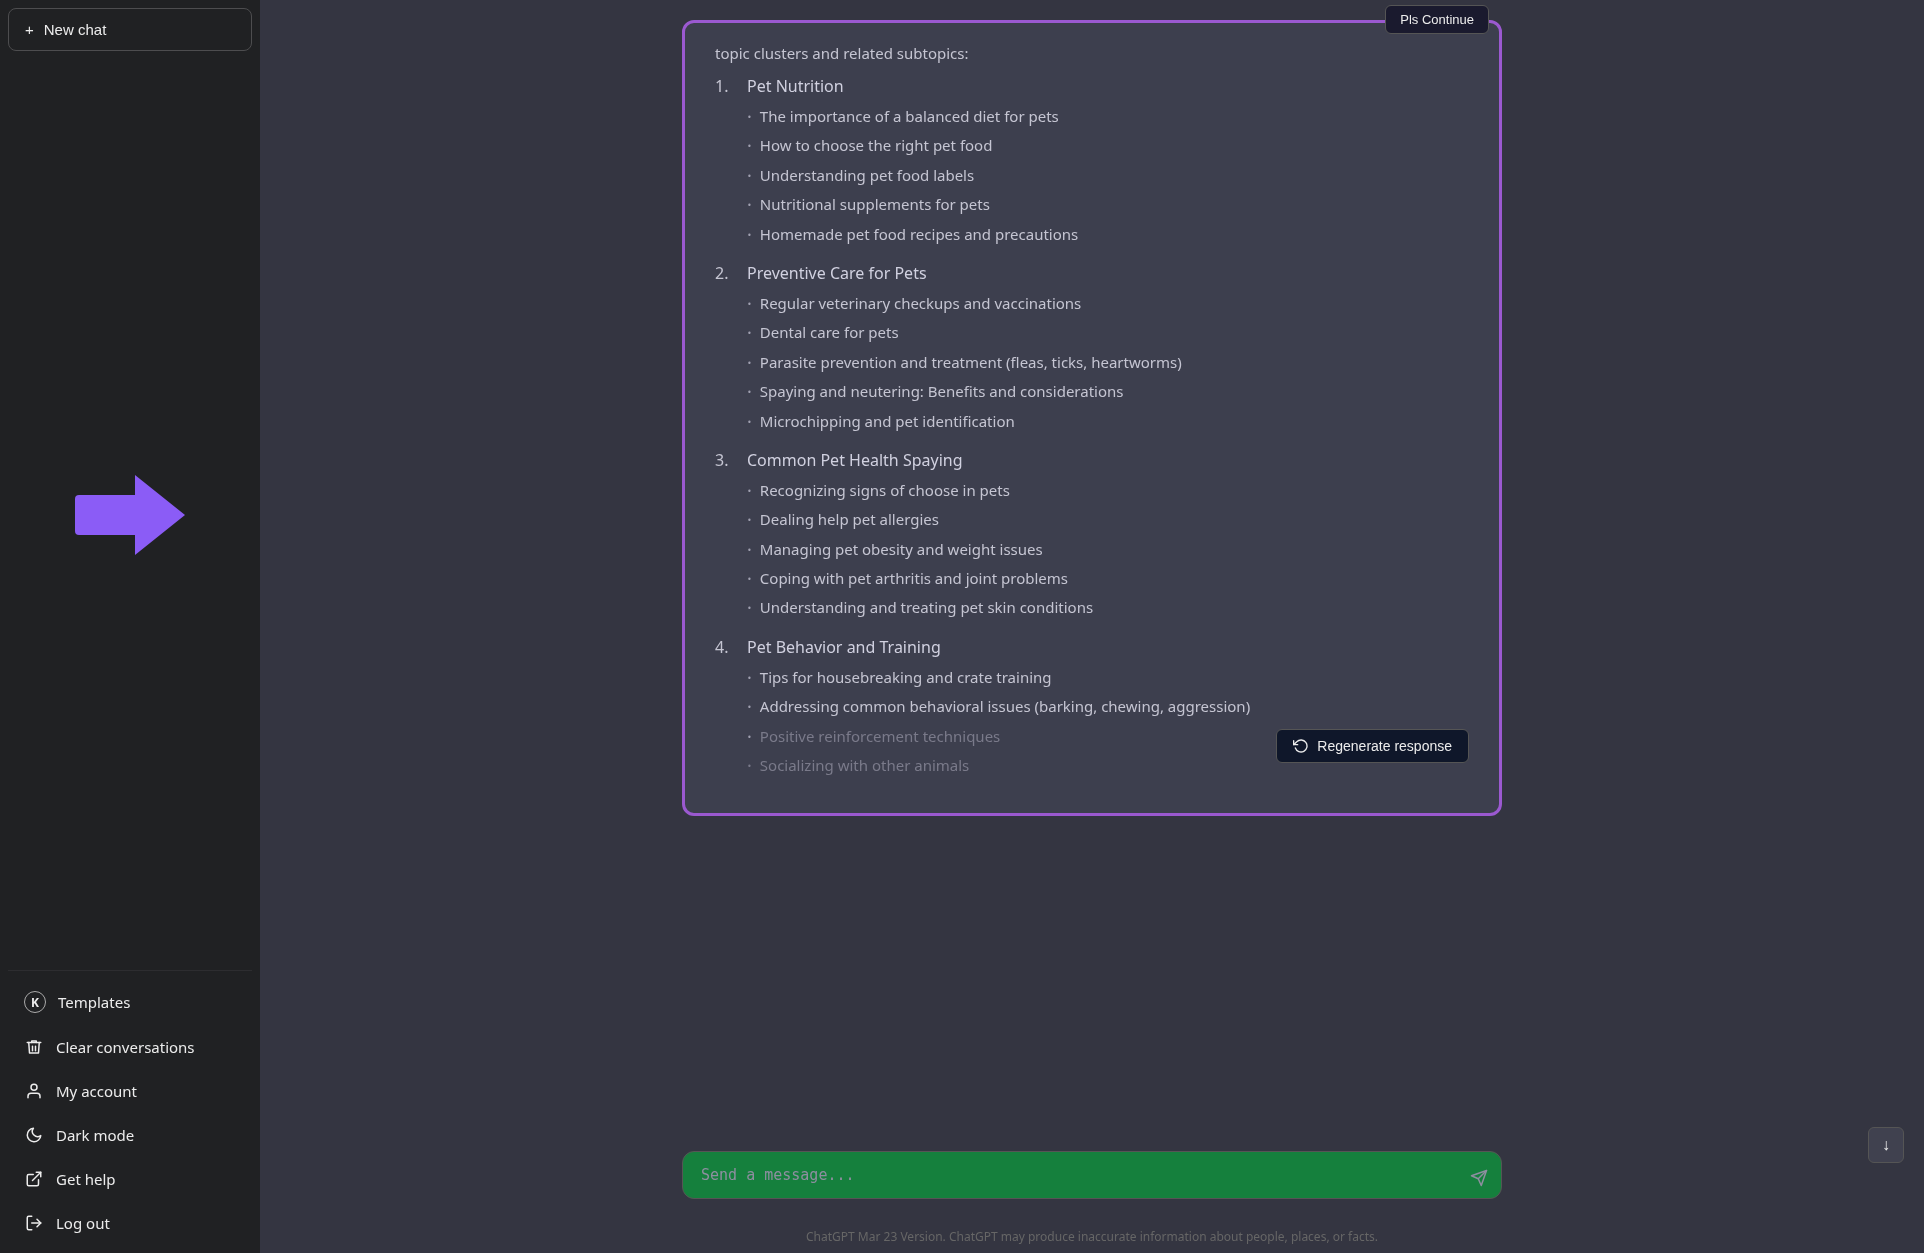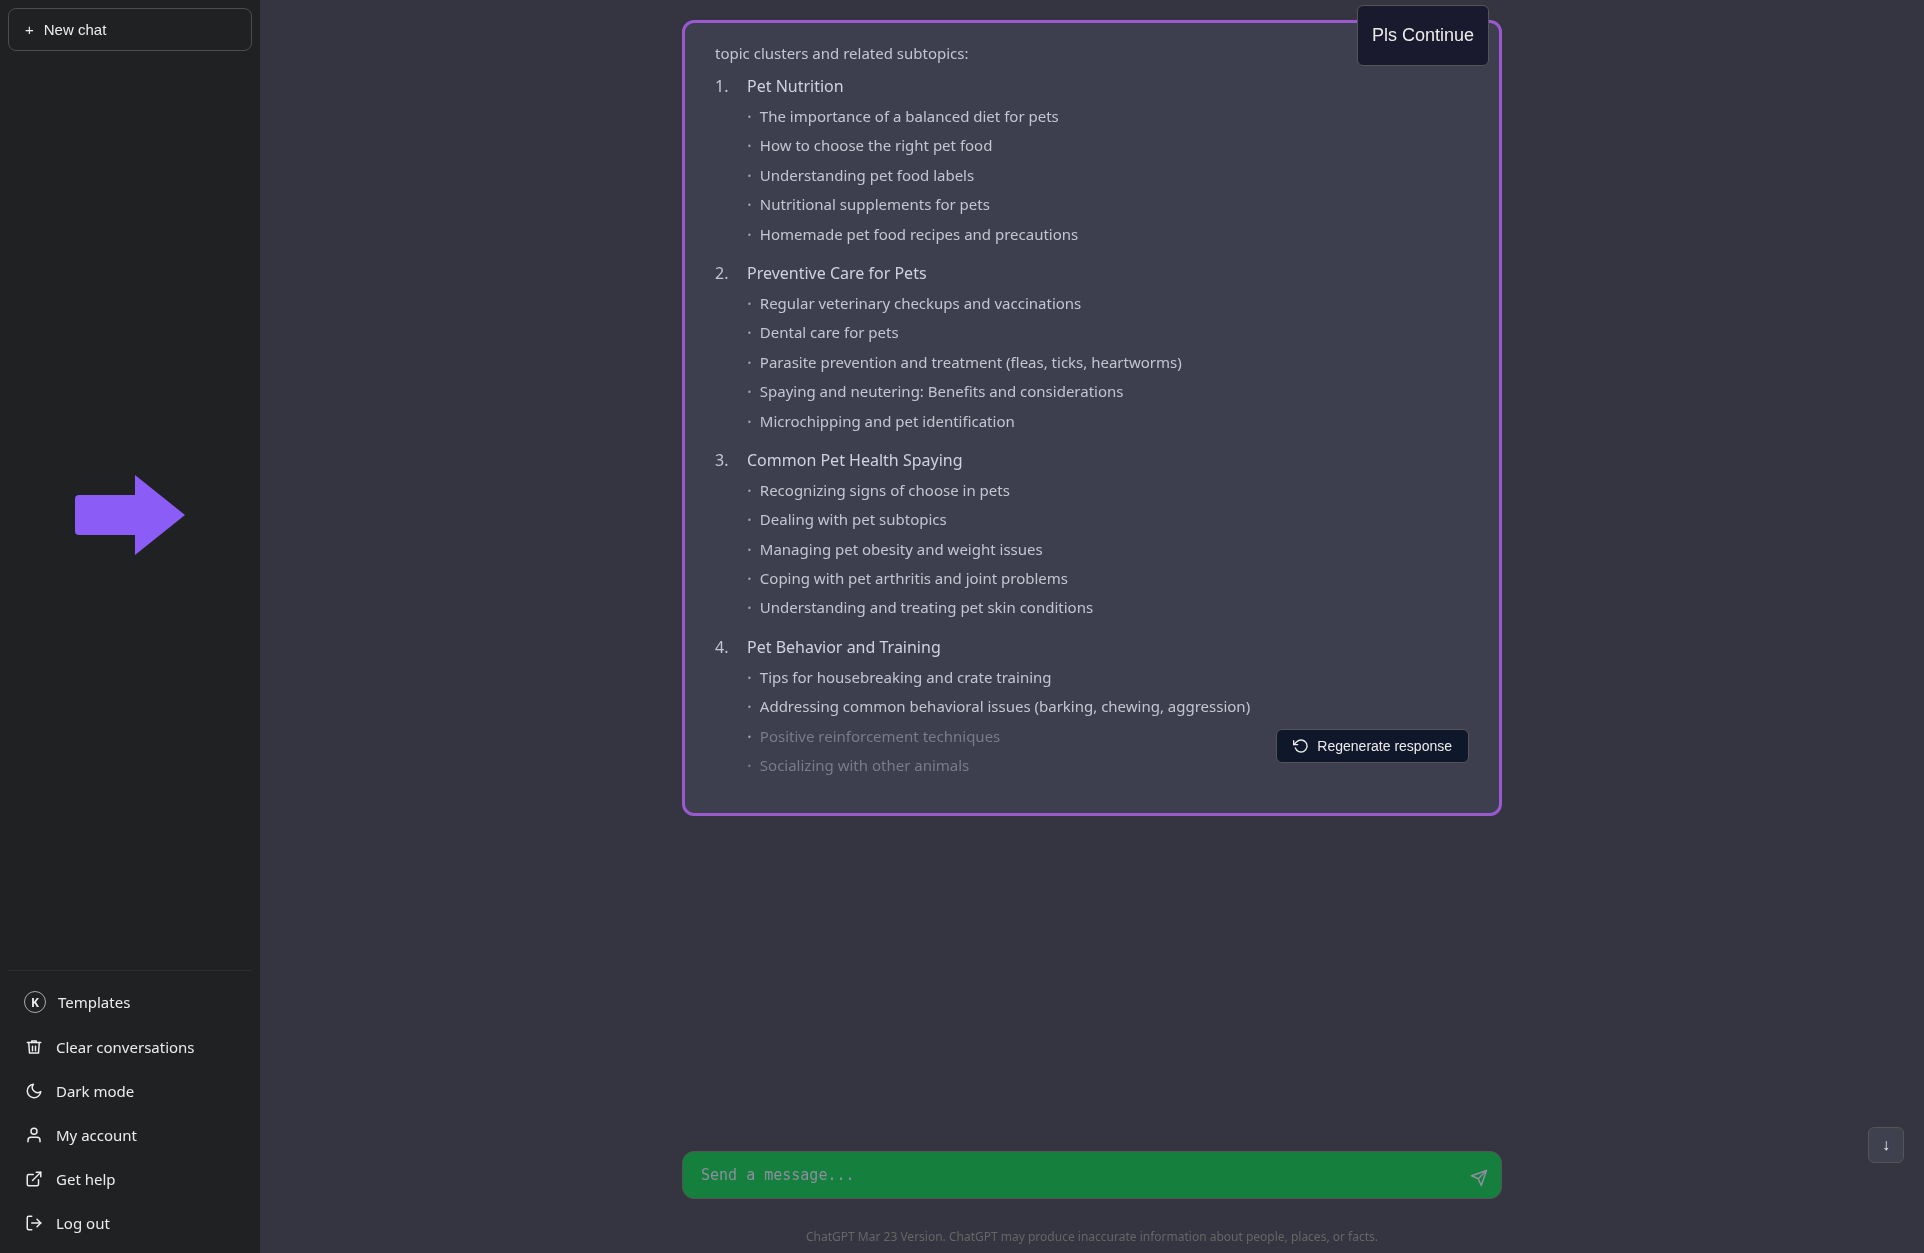--- a/index.html
+++ b/index.html
@@ -111,22 +111,22 @@
 
     
     .pls-continue-btn {
       position: absolute;
       top: -18px;
       right: 10px;
       background: #1a1a2e;
       color: #ececec;
       border: 1px solid #555;
       border-radius: 6px;
-      padding: 19px 14px;
-      font-size: 18px;
+      padding: 6px 14px;
+      font-size: 13px;
       cursor: pointer;
     }
 
     .numbered-list {
       list-style: none;
       padding: 0;
     }
     .numbered-list > li {
       margin-bottom: 16px;
     }
@@ -277,34 +277,34 @@
           <path d="M10 11v6M14 11v6"></path>
           <path d="M9 6V4h6v2"></path>
         </svg>
       </span>
       <span>Clear conversations</span>
     </div>
 
     <div class="sidebar-item">
       <span class="sidebar-icon">
         <svg width="18" height="18" viewBox="0 0 24 24" fill="none" stroke="#ececec" stroke-width="2" stroke-linecap="round" stroke-linejoin="round">
+          <path d="M20 21v-2a4 4 0 00-4-4H8a4 4 0 00-4 4v2"></path>
+          <circle cx="12" cy="7" r="4"></circle>
+        </svg>
+      </span>
+      <span>My account</span>
+    </div>
+
+    <div class="sidebar-item">
+      <span class="sidebar-icon">
+        <svg width="18" height="18" viewBox="0 0 24 24" fill="none" stroke="#ececec" stroke-width="2" stroke-linecap="round" stroke-linejoin="round">
           <path d="M21 12.79A9 9 0 1111.21 3a7 7 0 009.79 9.79z"></path>
         </svg>
       </span>
       <span>Dark mode</span>
-    </div>
-
-    <div class="sidebar-item">
-      <span class="sidebar-icon">
-        <svg width="18" height="18" viewBox="0 0 24 24" fill="none" stroke="#ececec" stroke-width="2" stroke-linecap="round" stroke-linejoin="round">
-          <path d="M20 21v-2a4 4 0 00-4-4H8a4 4 0 00-4 4v2"></path>
-          <circle cx="12" cy="7" r="4"></circle>
-        </svg>
-      </span>
-      <span>My account</span>
     </div>
 
     <div class="sidebar-item">
       <span class="sidebar-icon">
         <svg width="18" height="18" viewBox="0 0 24 24" fill="none" stroke="#ececec" stroke-width="2" stroke-linecap="round" stroke-linejoin="round">
           <path d="M18 13v6a2 2 0 01-2 2H5a2 2 0 01-2-2V8a2 2 0 012-2h6"></path>
           <polyline points="15 3 21 3 21 9"></polyline>
           <line x1="10" y1="14" x2="21" y2="3"></line>
         </svg>
       </span>
@@ -398,21 +398,21 @@
               <span class="topic-number">3.</span>
               <span>Common Pet Health Spaying</span>
             </div>
             <ul class="sub-list">
               <li>
                   <span class="bullet-dot">·</span>
                   <span>Recognizing signs of choose in pets</span>
                 </li>
               <li>
                   <span class="bullet-dot">·</span>
-                  <span>Dealing with pet subtopics</span>
+                  <span>Dealing help pet allergies</span>
                 </li>
               <li>
                   <span class="bullet-dot">·</span>
                   <span>Managing pet obesity and weight issues</span>
                 </li>
               <li>
                   <span class="bullet-dot">·</span>
                   <span>Coping with pet arthritis and joint problems</span>
                 </li>
               <li>

